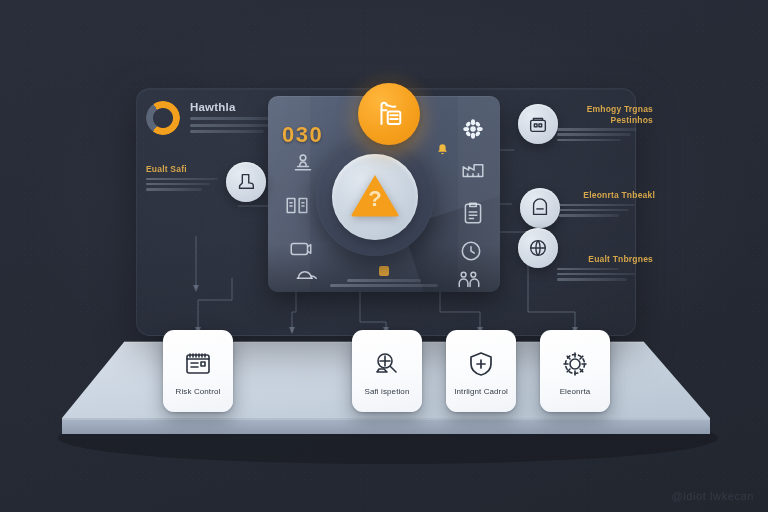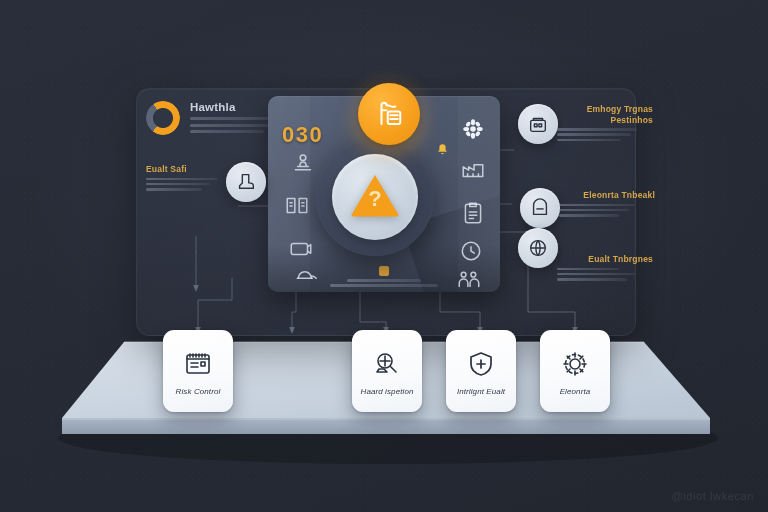--- a/index.html
+++ b/index.html
@@ -195,21 +195,21 @@
     position:absolute; width:70px; height:82px; border-radius:11px;
     background:linear-gradient(170deg,#ffffff 0%,#fafbfd 55%,#f1f4f8 100%);
     box-shadow:0 8px 18px rgba(15,20,32,0.34), 0 1px 3px rgba(15,20,32,0.22);
     display:flex; flex-direction:column; align-items:center; justify-content:center;
     padding-top:4px;
   }
   .card .ci { width:30px; height:30px; color:#2b323f; margin-bottom:8px; }
   .card .ci svg { width:100%; height:100%; display:block; }
   .card .cl {
     font-size:8px; color:#343b49; line-height:1.15;
-    letter-spacing:0.1px; padding:0 3px; white-space:nowrap;font-style:italic;
+    letter-spacing:0.1px; padding:0 3px; white-space:nowrap;
   }
 
   
   #watermark {
     position:absolute; right:14px; bottom:10px;
     font-size:11px; color:rgba(152,164,184,0.16); letter-spacing:0.6px;
     filter:blur(0.5px); white-space:nowrap;
   }
 </style>
 </head>
@@ -487,31 +487,31 @@
 
     <div class="card" style="left:352px; top:330px;">
       <div class="ci">
         <svg viewBox="0 0 30 30" fill="none" stroke="currentColor" stroke-width="1.6" stroke-linejoin="round" stroke-linecap="round">
           <circle cx="13" cy="12" r="7"></circle>
           <path d="M13 7v10M8 12h10"></path>
           <path d="M18.2 17.2L24 23"></path>
           <path d="M5 23h10l-3-3H7z"></path>
         </svg>
       </div>
-      <div class="cl">Haard ispetion</div>
+      <div class="cl">Safi ispetion</div>
     </div>
 
     <div class="card" style="left:446px; top:330px;">
       <div class="ci">
         <svg viewBox="0 0 30 30" fill="none" stroke="currentColor" stroke-width="1.7" stroke-linejoin="round" stroke-linecap="round">
           <path d="M15 4l10 4v7c0 6-4.5 9.5-10 11-5.5-1.5-10-5-10-11V8z"></path>
           <path d="M15 11v8M11 15h8"></path>
         </svg>
       </div>
-      <div class="cl">Intrlignt Eualt</div>
+      <div class="cl">Intrlignt Cadrol</div>
     </div>
 
     <div class="card" style="left:540px; top:330px;">
       <div class="ci">
         <svg viewBox="0 0 30 30" fill="none" stroke="currentColor" stroke-width="1.6" stroke-linejoin="round" stroke-linecap="round">
           <circle cx="15" cy="15" r="5"></circle>
           <path d="M15 4v4M15 22v4M4 15h4M22 15h4M7.2 7.2l2.8 2.8M20 20l2.8 2.8M22.8 7.2L20 10M10 20l-2.8 2.8"></path>
           <circle cx="15" cy="15" r="9.5" stroke-dasharray="3 3"></circle>
         </svg>
       </div>

